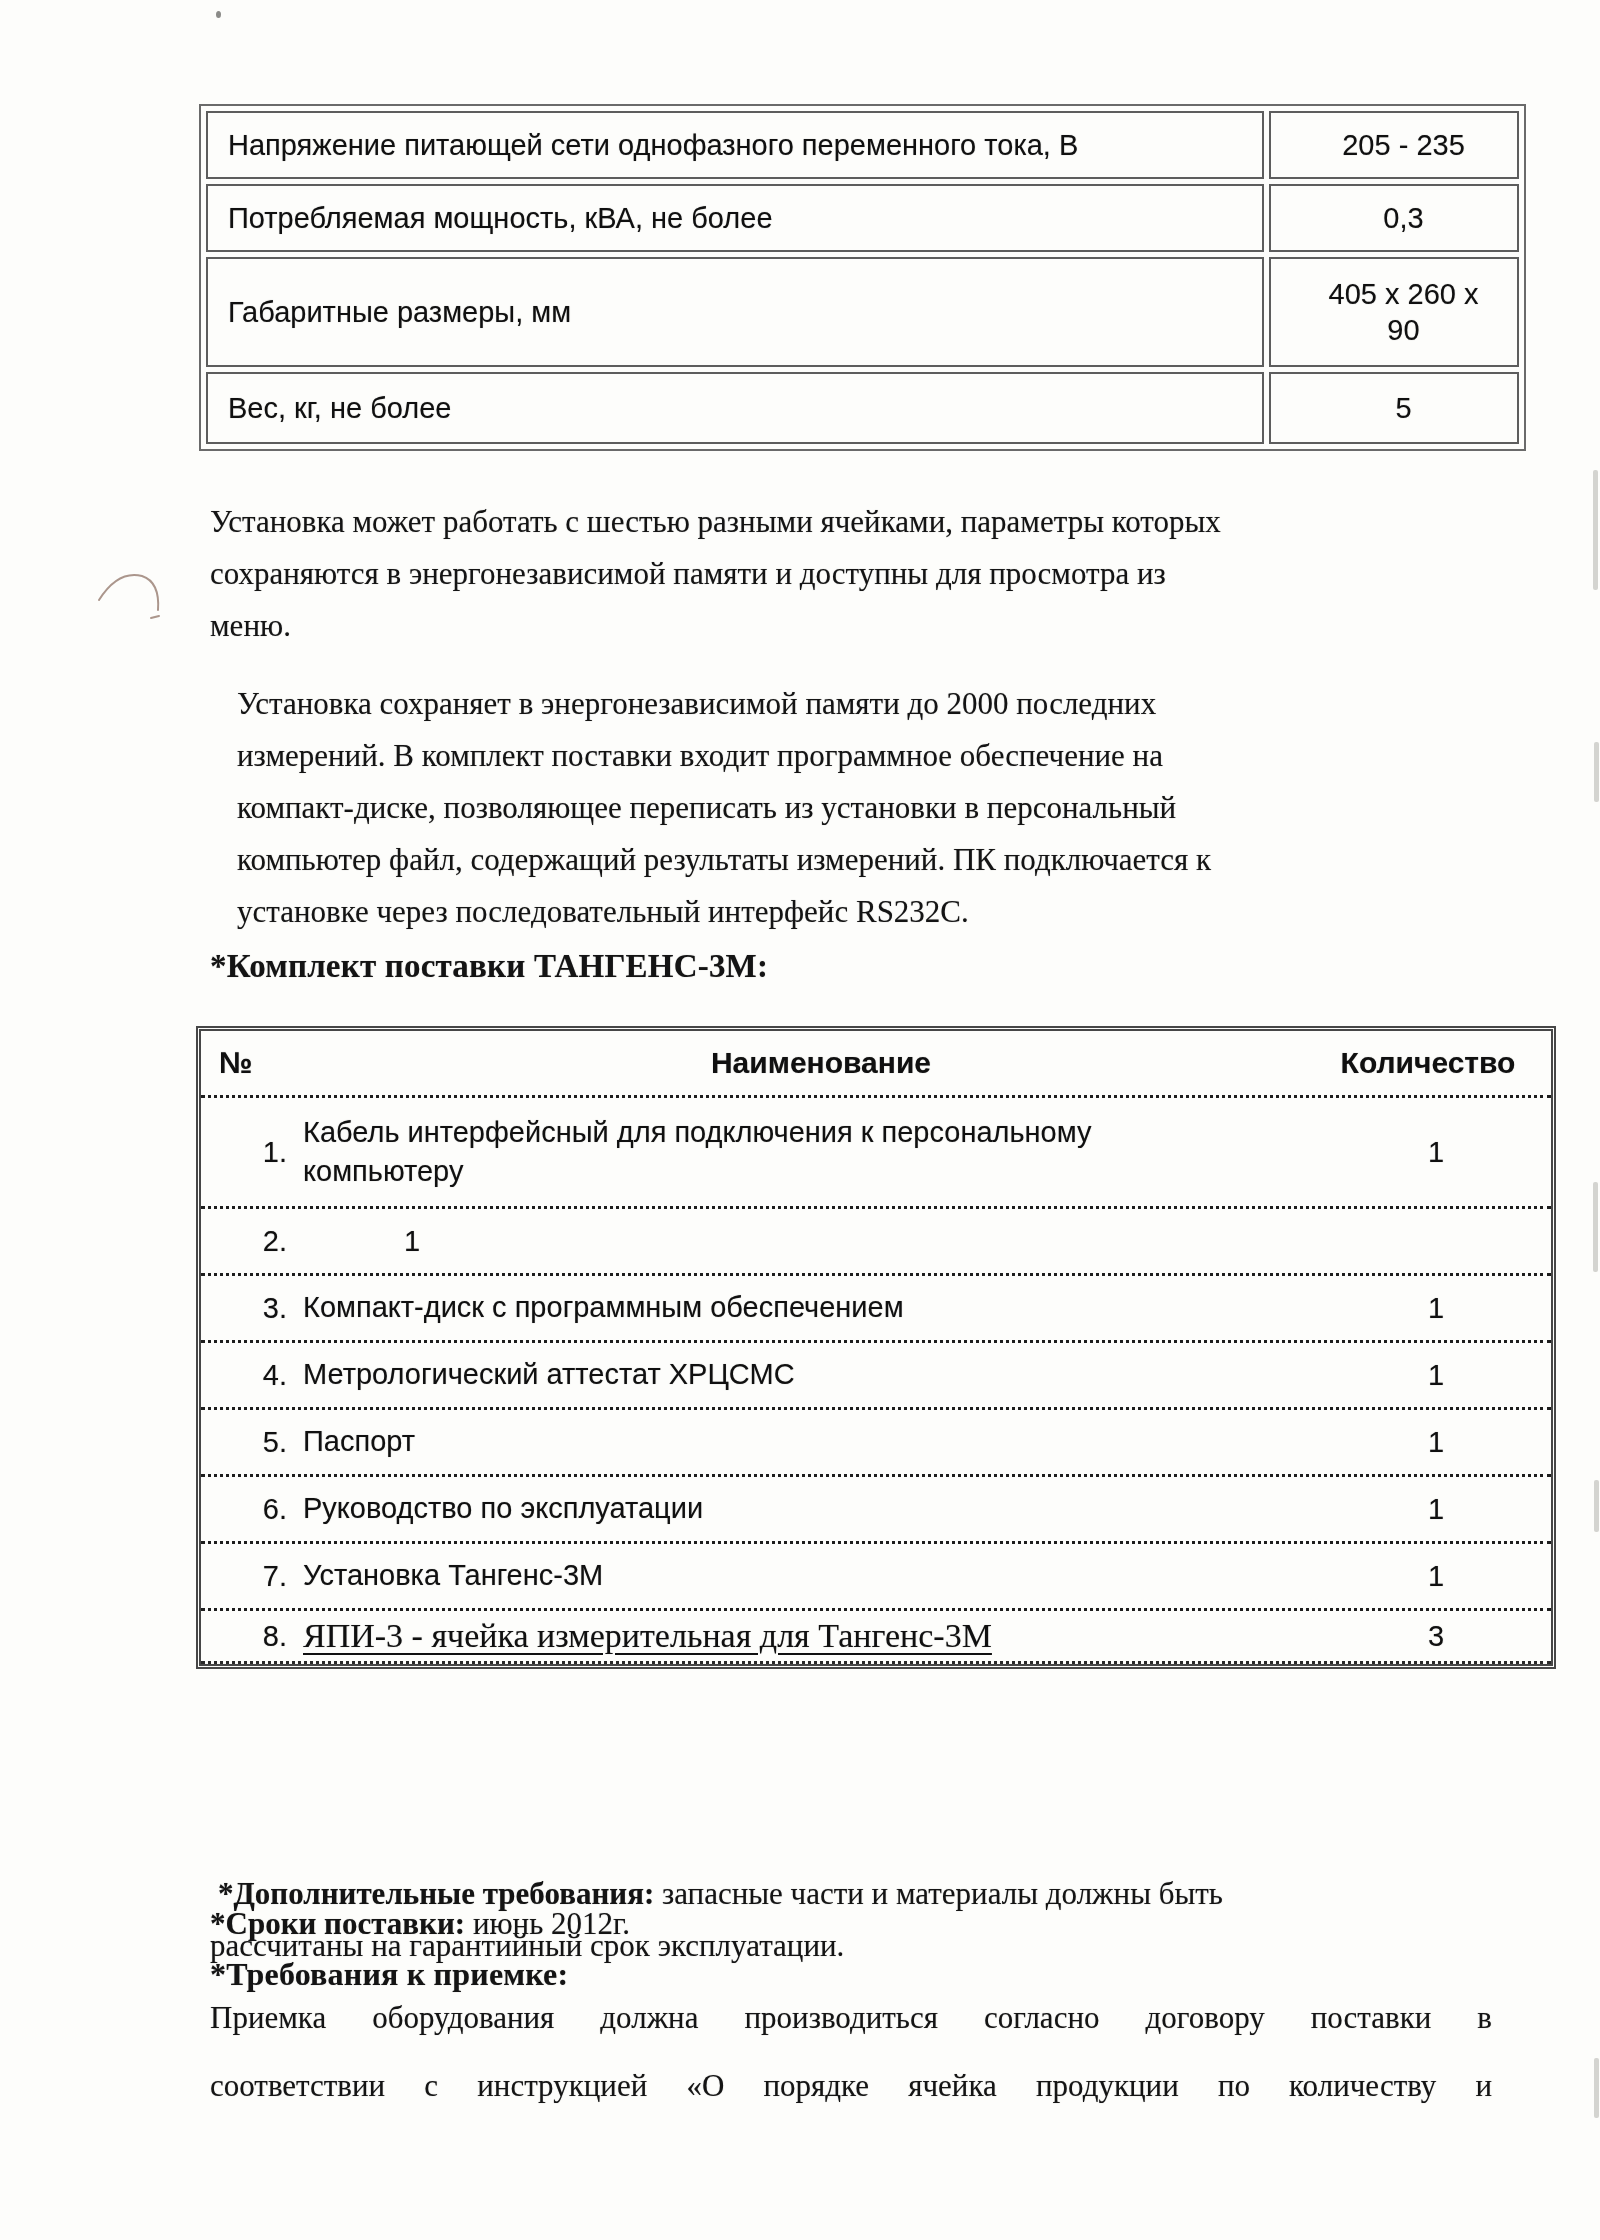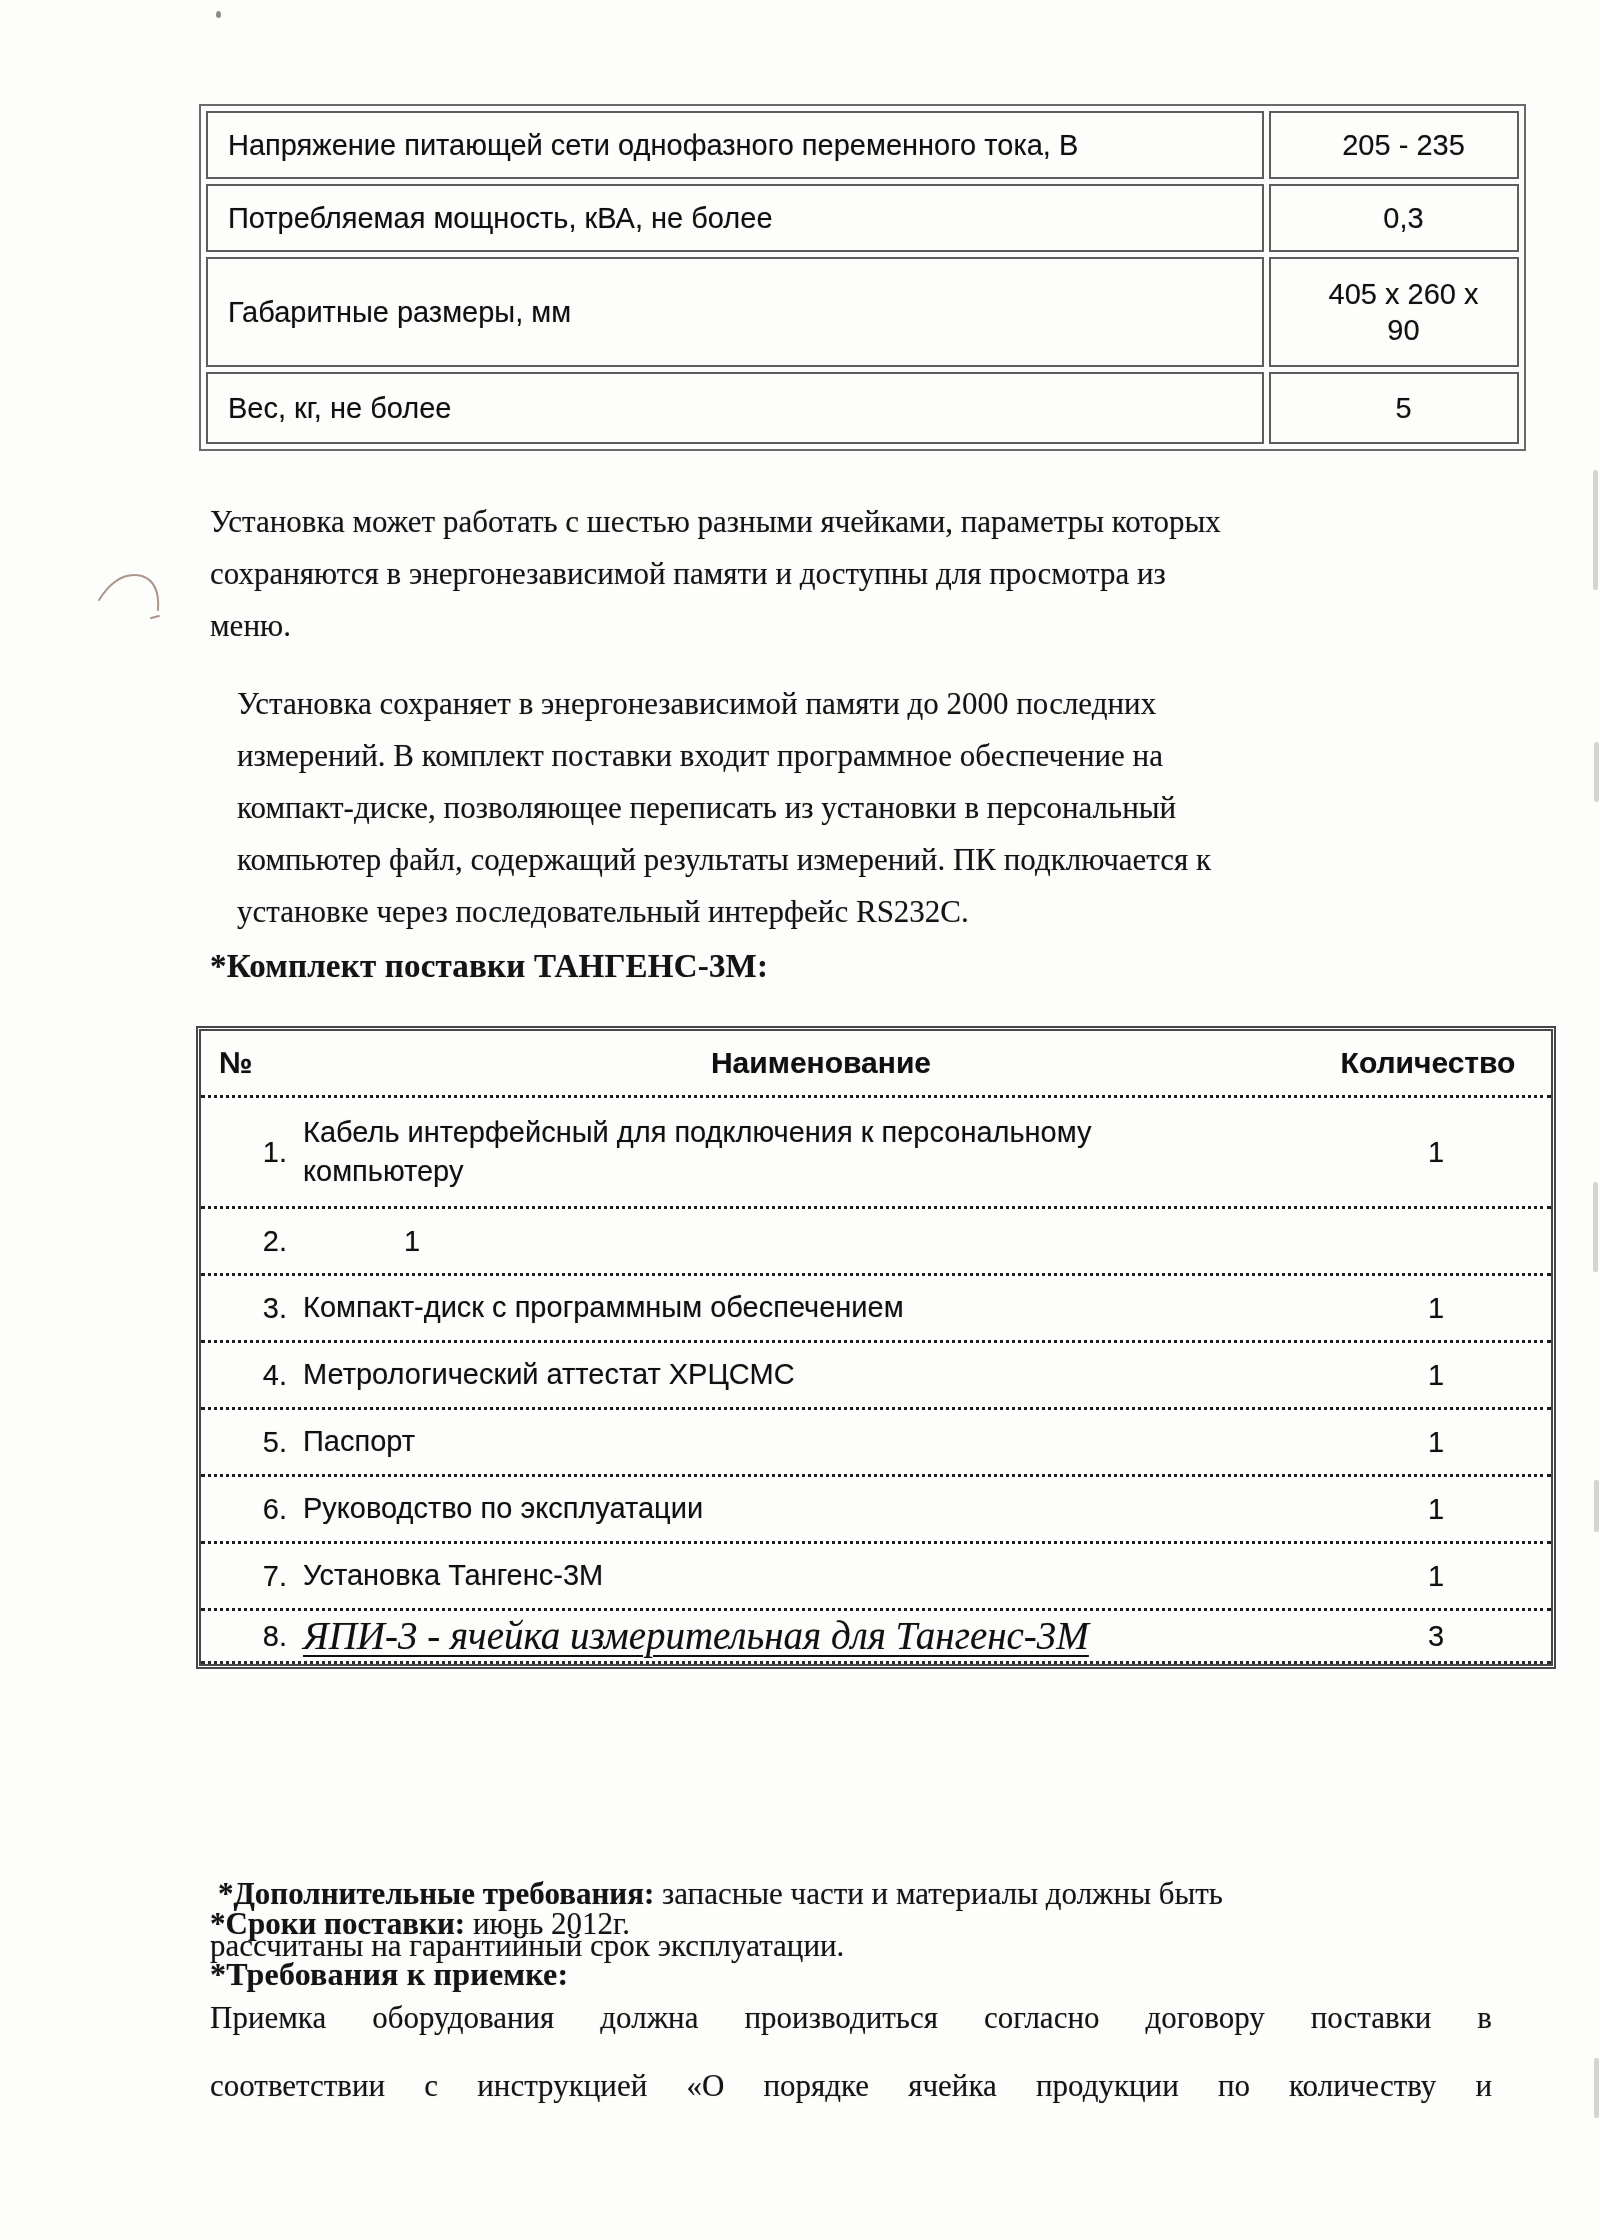--- a/index.html
+++ b/index.html
@@ -50,22 +50,22 @@
   .kit-row.header{font-weight:bold;font-size:30px;position:relative;height:64px;}
   .kh-num{position:absolute;left:18px;top:50%;transform:translateY(-50%);}
   .kh-name{position:absolute;left:455px;width:330px;text-align:center;top:50%;transform:translateY(-50%);}
   .kh-qty{position:absolute;right:18px;width:210px;text-align:center;top:50%;transform:translateY(-50%);}
   .kc-num{flex:none;width:96px;text-align:right;padding-right:10px;box-sizing:border-box;}
   .kc-name{flex:1;padding-left:6px;white-space:pre-line;line-height:1.35;}
   .kc-qty{flex:none;width:230px;text-align:center;}
   .rh1{height:108px;} .rh{height:64px;} .rh8{height:50px;}
   .kit-row:last-child{border-bottom:3px dotted #2a2a2a;}
   .serif-underline .kc-name{
-    font-family:"Liberation Serif",serif;font-size:39px;
-    text-decoration:underline;text-underline-offset:6px;text-decoration-thickness:2px;font-style:italic;
+    font-family:"Liberation Serif",serif;font-size:34px;
+    text-decoration:underline;text-underline-offset:6px;text-decoration-thickness:2px;
   }
 
   
   .jline{
     position:absolute;left:210px;width:1282px;font-size:31px;line-height:52px;
     text-align:justify;text-align-last:justify;white-space:nowrap;
   }
 
   
   .speck{position:absolute;background:#8b8b88;border-radius:50%;}

